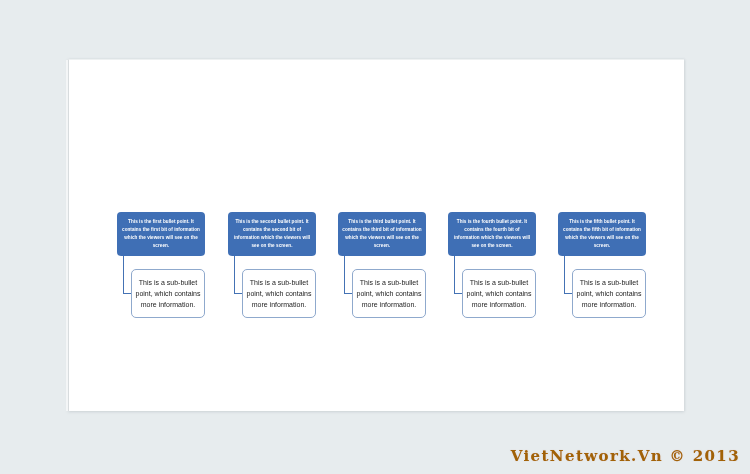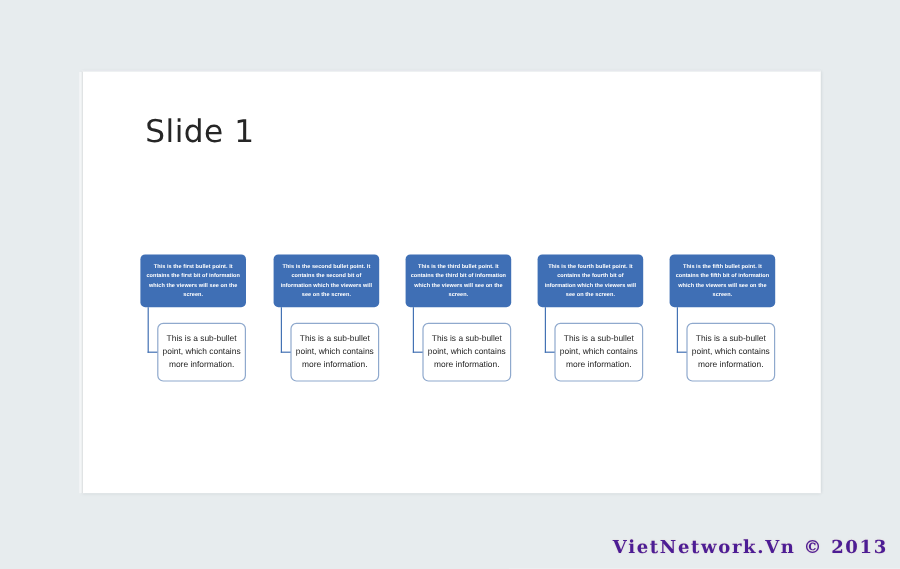--- a/index.html
+++ b/index.html
@@ -134,33 +134,32 @@
     pointer-events: none;
   }
 
   
   #watermark {
     position: absolute;
     right: 10px;
     bottom: 9px;
     font-size: 15px;
     font-weight: 700;
-    color: #4c1d95;
+    color: #a16207;
     letter-spacing: 1.4px;
     font-family: "DejaVu Serif", serif;
     white-space: nowrap;
     text-shadow: 0 0 1px rgba(214,150,155,0.55);
   }
 </style>
 </head>
 <body>
 
 <div id="slide-canvas">
 
-  <div id="slide-title">Slide 1</div>
 
   <div id="diagram">
 
     <div class="branch" style="left:48px;">
       <div class="bullet-box">
         <span class="bullet-text">This is the first bullet point. It contains the first bit of information which the viewers will see on the screen.</span>
       </div>
       <div class="connector"></div>
       <div class="sub-box">
         <span class="sub-text">This is a sub-bullet point, which contains more information.</span>

